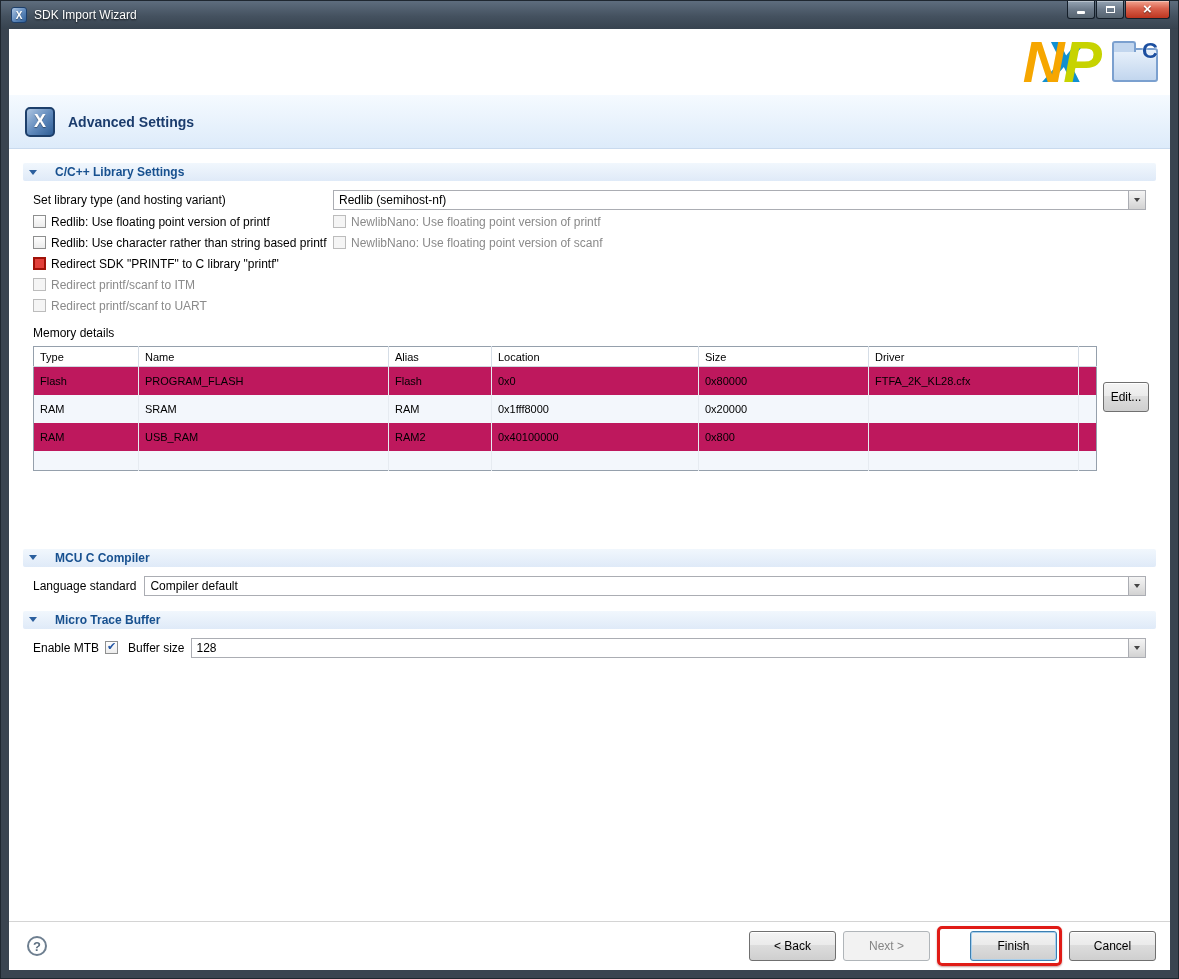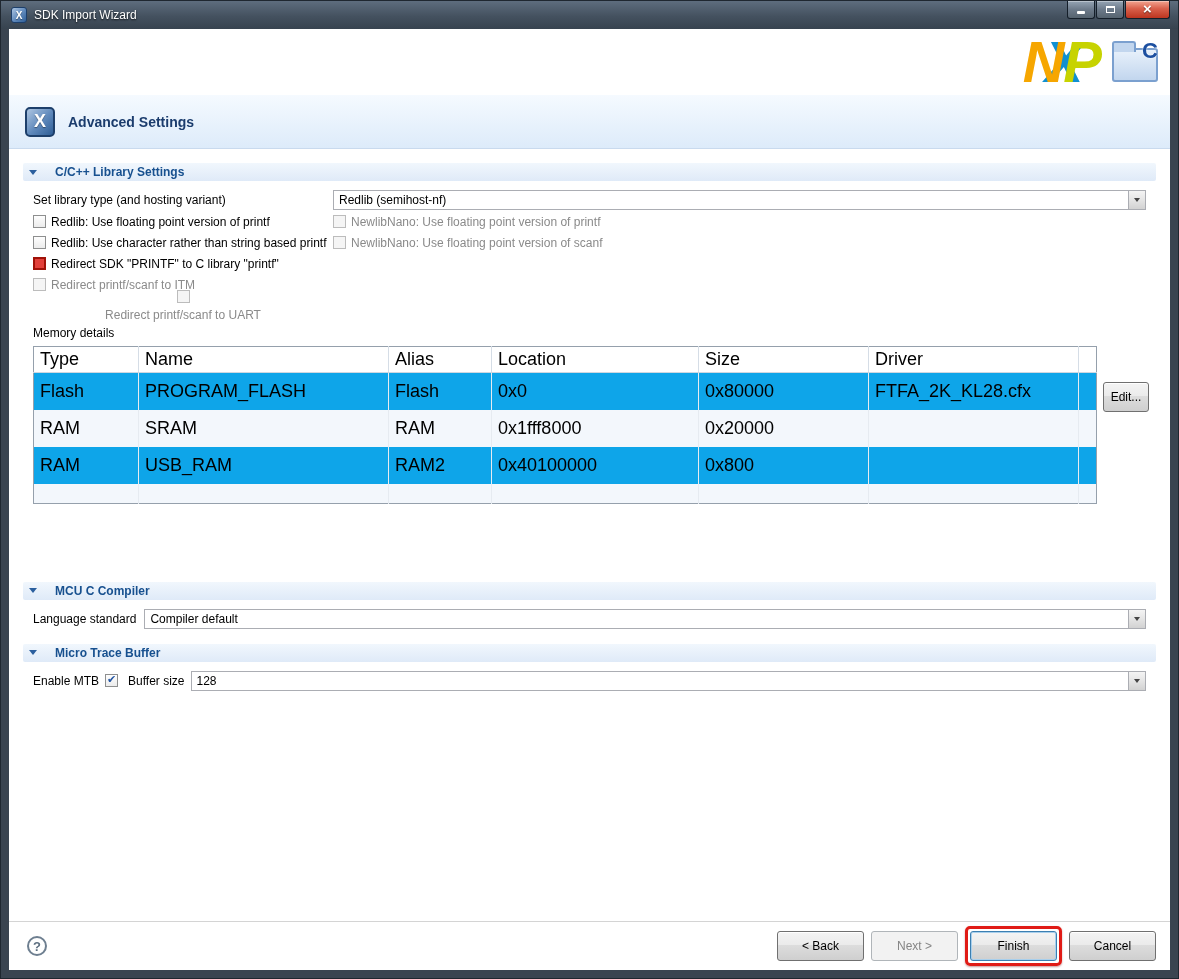--- a/index.html
+++ b/index.html
@@ -104,42 +104,42 @@
   .lib-grid {
     display:grid; grid-template-columns:300px 1fr;
     grid-template-rows:22px repeat(5,21px);
     align-items:center; margin-top:8px;
   }
   .r1c1{grid-row:1;grid-column:1;} .r1c2{grid-row:1;grid-column:2;}
   .r2c1{grid-row:2;grid-column:1;} .r2c2{grid-row:2;grid-column:2;}
   .r3c1{grid-row:3;grid-column:1;text-align:center;} .r3c2{grid-row:3;grid-column:2;}
   .r4c1{grid-row:4;grid-column:1;}
   .r5c1{grid-row:5;grid-column:1;}
-  .r6c1{grid-row:6;grid-column:1;flex-direction:column;}
+  .r6c1{grid-row:6;grid-column:1;}
 
   .cb-row { display:flex; align-items:center; gap:5px; }
   .cb {
     width:13px; height:13px; flex:none; position:relative;
     border:1px solid #8e8f8f; background:linear-gradient(#fefefe,#ececec);
   }
   .cb[data-disabled="true"] { border-color:#bcbcbc; background:#f5f5f5; }
   .cb[data-checked="true"]::after {
     content:"\2714"; position:absolute; left:1px; top:-2px;
     font-size:11px; color:#2456a4;
   }
   .cb[data-highlight="true"] { background:#e2403a; border:2px solid #a01208; }
   .cb-label { font-size:12px; }
   .cb-label[data-disabled="true"] { color:#8a8a8a; }
 
   
   .mem-label { margin-top:10px; margin-left:10px; font-size:12px; }
   .mem-body { display:flex; align-items:flex-start; gap:6px; margin-top:6px; }
   table.mem {
     border-collapse:collapse; table-layout:fixed; width:1063px;
-    border:1px solid #95a0ac; background:#0ea5e9; font-size:18px;
+    border:1px solid #95a0ac; background:#be185d; font-size:11px;
   }
   table.mem th {
     font-weight:normal; text-align:left; padding:2px 6px; height:20px;
     border-right:1px solid #d5dde6; border-bottom:1px solid #cfd7e0; background:#fff;
     white-space:nowrap; overflow:hidden;
   }
   table.mem td {
     padding:8px 6px; height:19px; border-right:1px solid #e6ebf1;
     white-space:nowrap; overflow:hidden;
   }
@@ -147,21 +147,21 @@
   tr.stripe td { background:#f3f7fc; }
 
   
   .btn {
     min-width:87px; height:30px; font-family:"Liberation Sans",sans-serif; font-size:12px;
     border:1px solid #707070; border-radius:3px; color:#000;
     background:linear-gradient(#f4f4f4,#ebebeb 45%,#dddddd 46%,#cfcfcf);
     box-shadow: inset 0 1px 0 #fff;
   }
   .btn.disabled { color:#858585; border-color:#b0b5b9; background:#f2f2f2; box-shadow:none; }
-  .btn.default { border-color:#3c7fb1; box-shadow: inset 0 0 0 1px #a8cfec, inset 0 1px 0 #fff; }
+  .btn.default { border-color:#3c7fb1; box-shadow: inset 0 0 0 1px #a8cfec, inset 0 1px 0 #fff; margin-left: 28px; }
   .edit-btn { min-width:46px; margin-top:36px; }
 
   
   .lang-row { display:flex; align-items:center; gap:8px; margin-top:9px; height:21px; }
   .lang-label { flex:none; }
   .lang-row .combo { flex:1; width:auto; }
   .mtb-row { display:flex; align-items:center; gap:6px; margin-top:8px; height:22px; }
   .mtb-row .combo { flex:1; width:auto; }
 
   .spacer-compiler { margin-top:78px; }

